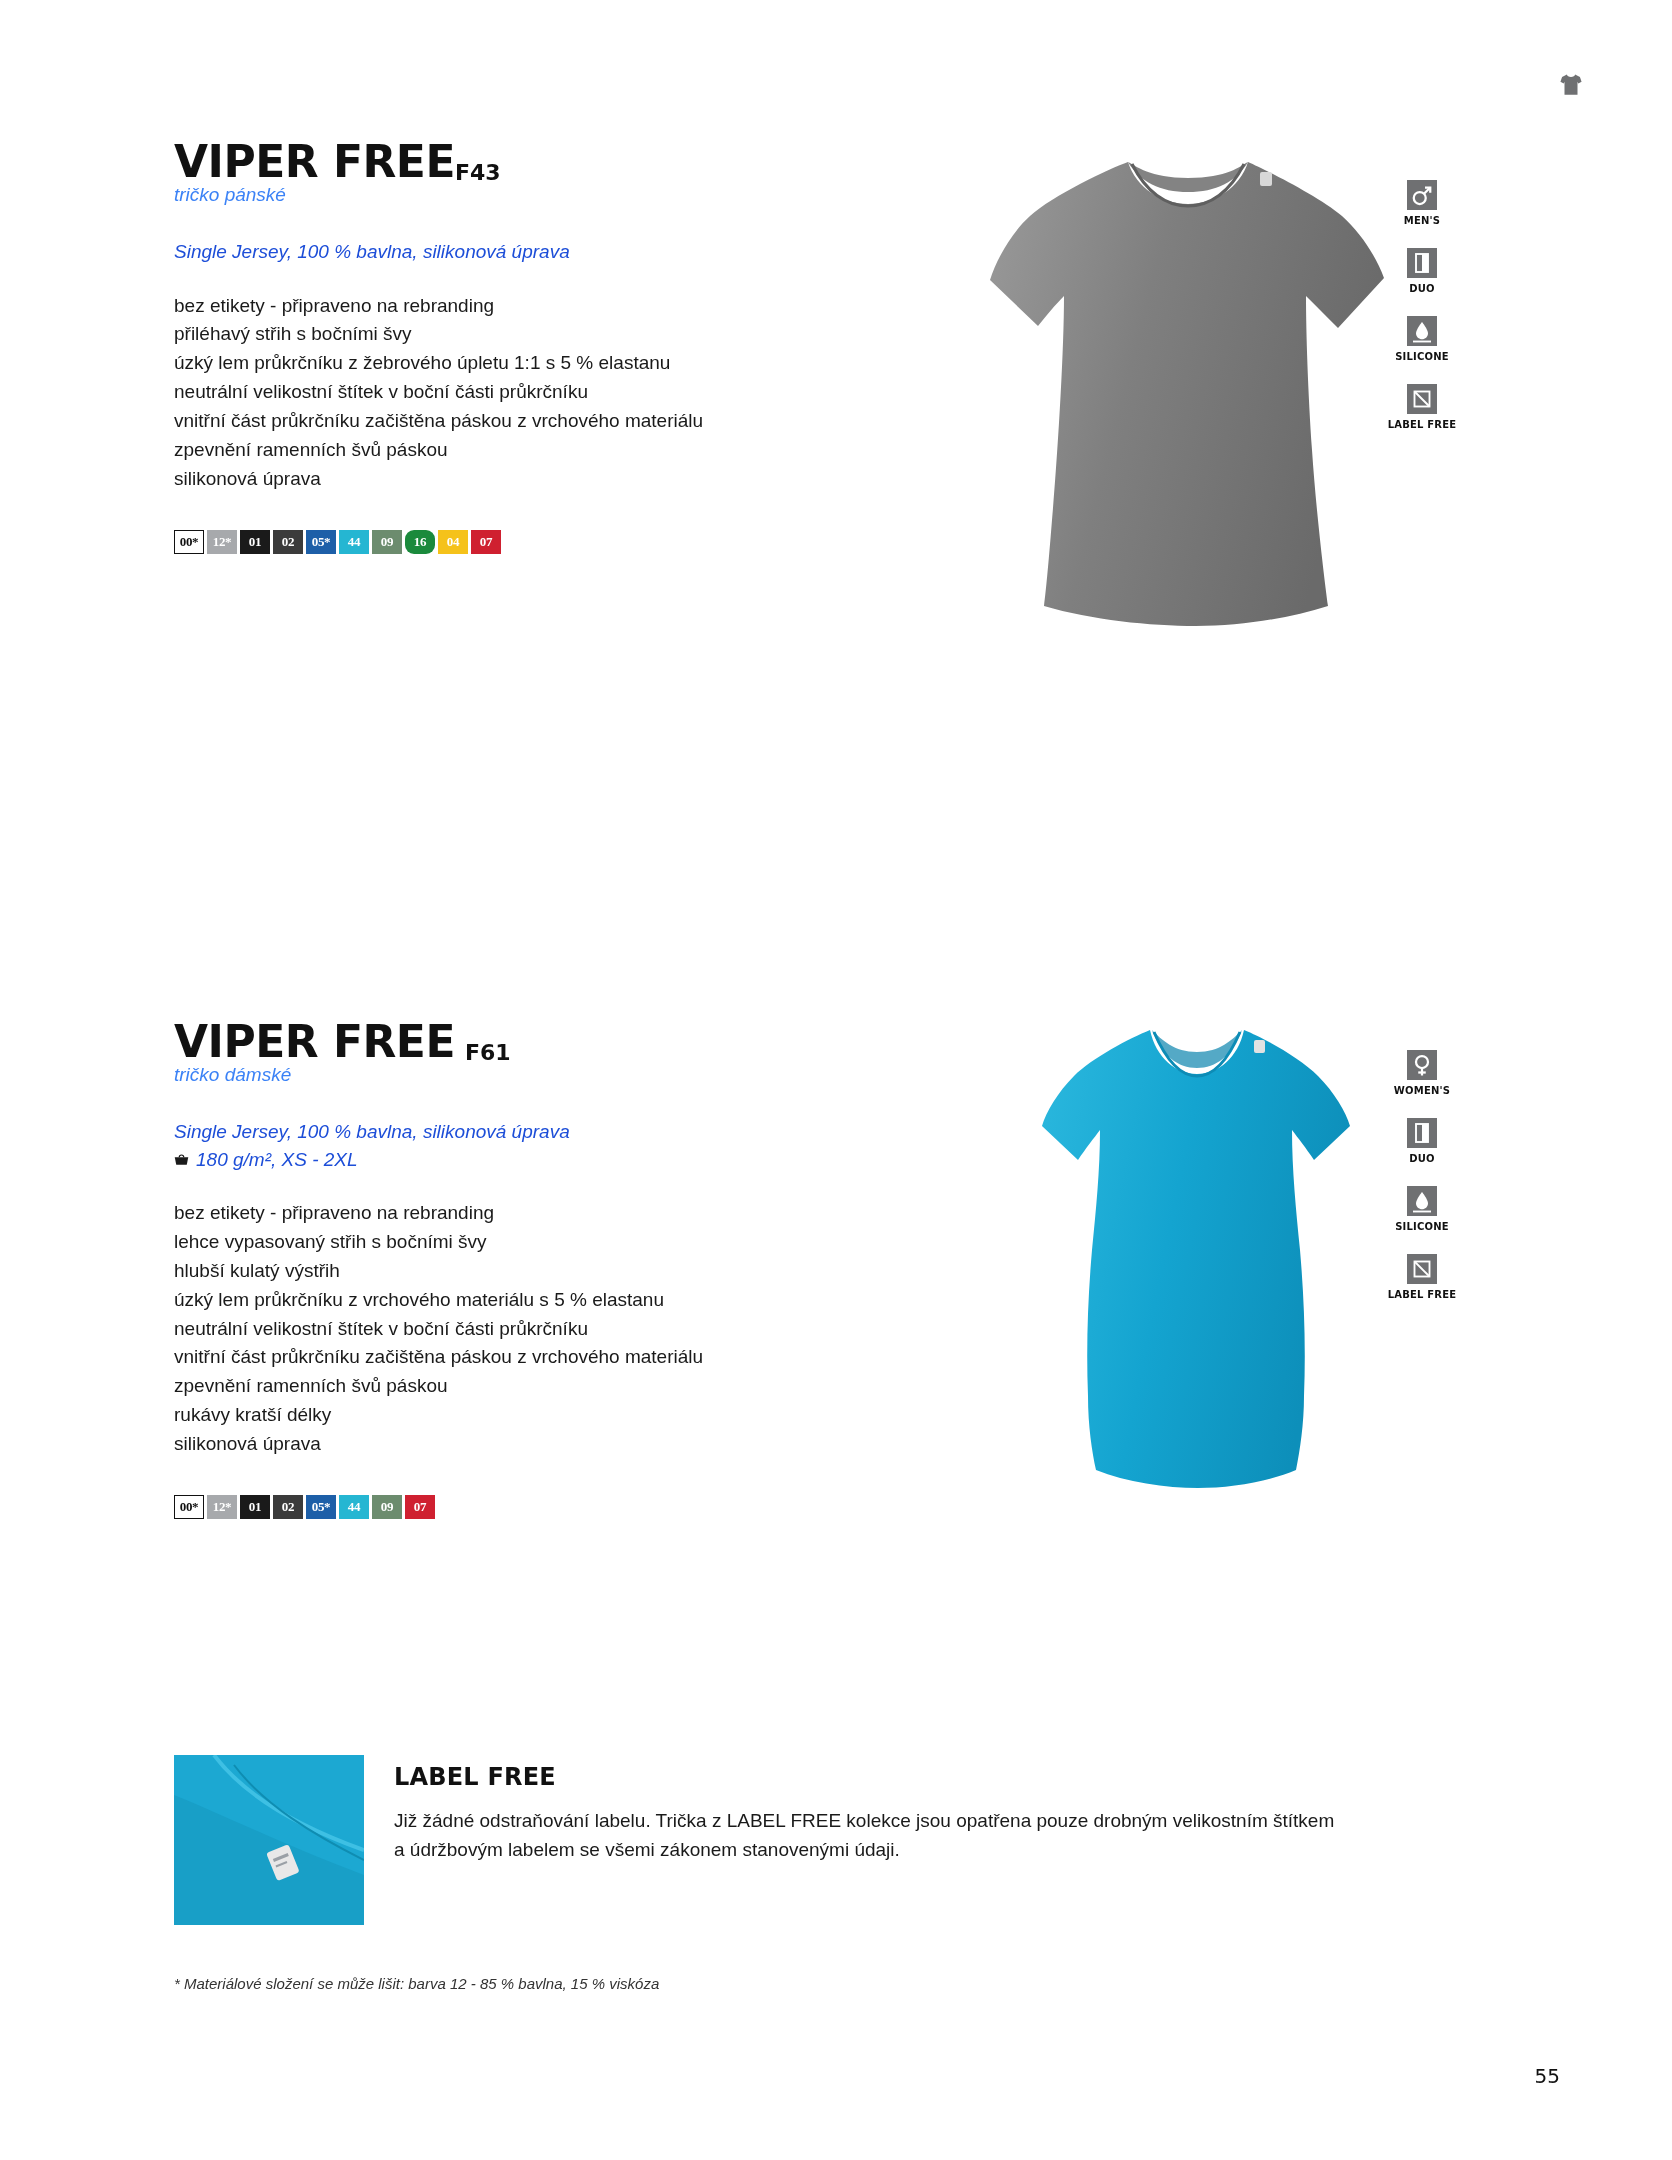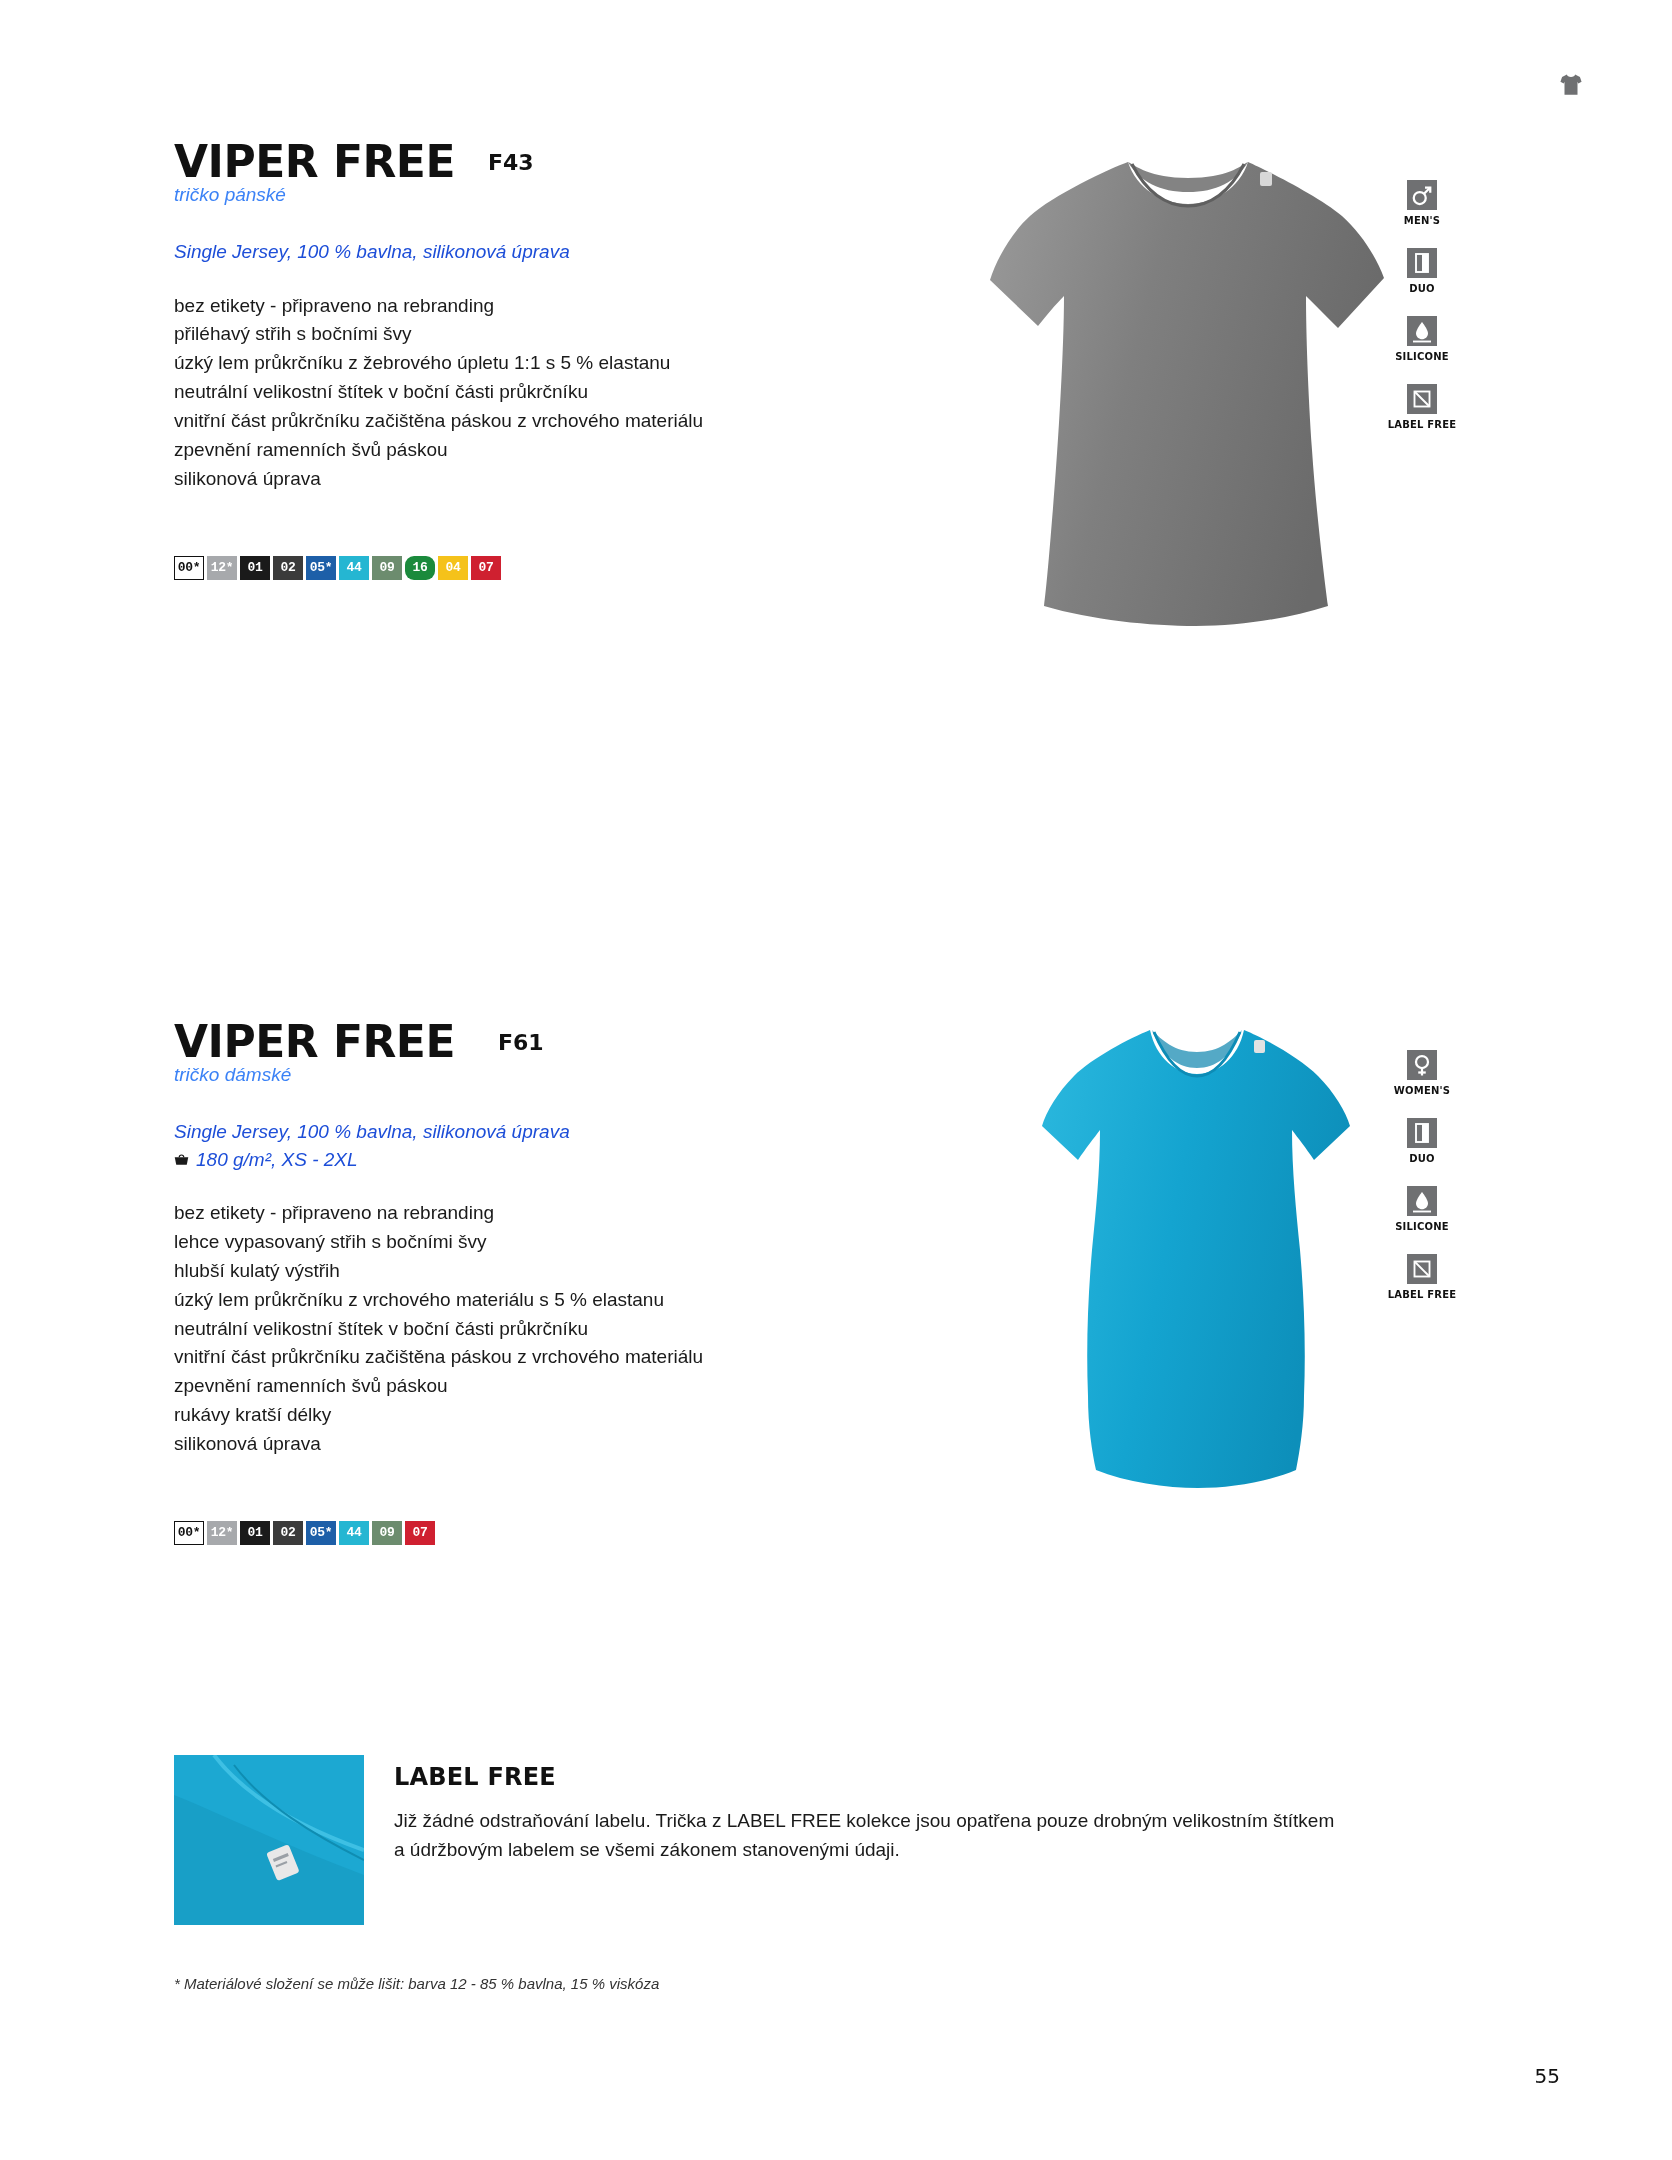--- a/index.html
+++ b/index.html
@@ -40,23 +40,22 @@
 
   .text-col {
     position: absolute;
     left: 174px;
     top: 0;
     width: 640px;
   }
 
   .title-row {
     display: flex;
-    align-items: center;
+    align-items: flex-end;
     line-height: 1;
-    gap: 33px;
   }
   .title {
     font-family: "DejaVu Sans", sans-serif;
     font-weight: bold;
     font-size: 44px;
     letter-spacing: -0.5px;
     color: #111;
   }
   .title-code {
     font-family: "DejaVu Sans", sans-serif;
@@ -97,28 +96,27 @@
 
   
   .swatches {
     display: flex;
     gap: 3px;
     margin-top: 36px;
   }
   .swatch {
     width: 30px;
     height: 24px;
-    font-family: Liberation Mono, monospace;
+    font-family: Liberation Serif, serif;
     font-size: 13px;
     font-weight: bold;
     display: flex;
     align-items: center;
     justify-content: center;
     letter-spacing: -0.3px;
-    margin-top: 26px;
   }
 
   
   .shirt-img {
     position: absolute;
     top: 0;
   }
 
   
   .attrs {

